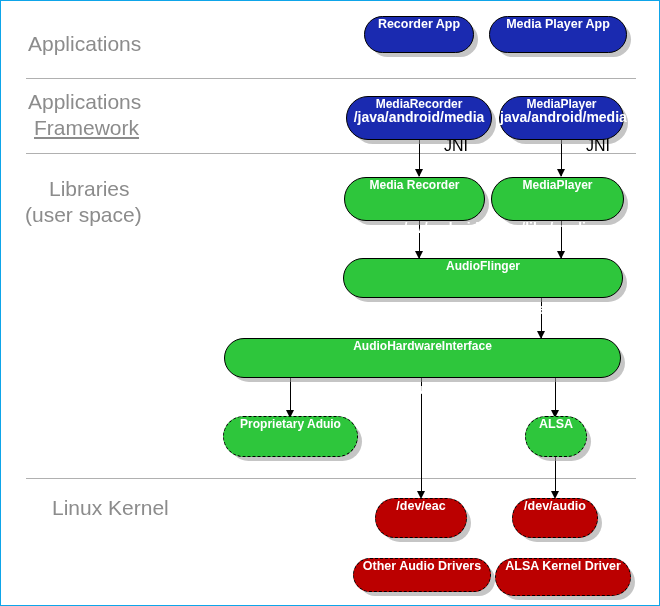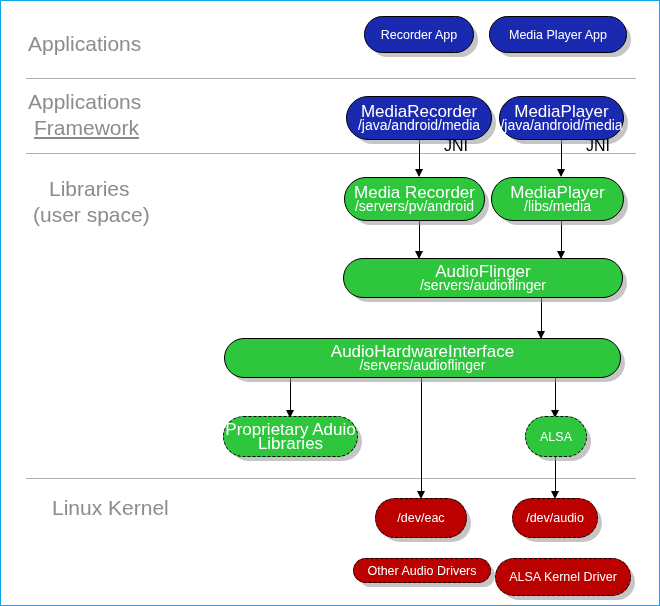--- a/index.html
+++ b/index.html
@@ -38,41 +38,42 @@
   }
 
   
   .node {
     position: absolute;
     box-sizing: border-box;
     border-radius: 999px;
     display: flex;
     flex-direction: column;
     align-items: center;
-    justify-content: center;
+    justify-content: flex-start;
     color: #ffffff;
     text-align: center;
     border: 1.4px solid #000000;
     box-shadow: 5px 5px 0 -1px rgba(150,150,150,0.55);
     z-index: 3;
+    font-weight: bold;
   }
   .node .t1 {
     font-size: 12.5px;
     line-height: 14px;
     white-space: nowrap;
   }
   .node .t2 {
     font-size: 14px;
     line-height: 12px;
     white-space: nowrap;
   }
-  .node.two-line .t1 { font-size: 17px; }
+  .node.two-line .t1 { font-size: 12px; }
 
   .blue  { background: #1a2ab0; }
-  .green { background: #2ec63c; }
+  .green { background: #2ec63c; gap: 30px; }
   .red   { background: #bb0000; }
   .dashed { border-style: dashed; border-width: 1.6px; }
 
   
   .vline {
     position: absolute;
     width: 1.4px;
     background: #000000;
     z-index: 1;
   }
@@ -102,21 +103,21 @@
   <div class="rule" style="top:77px;"></div>
   <div class="rule" style="top:152px;"></div>
   <div class="rule" style="top:477px;"></div>
 
   <div class="layer-label" style="left:27px; top:30px;">Applications</div>
 
   <div class="layer-label" style="left:27px; top:88px;">Applications</div>
   <div class="layer-label" style="left:33px; top:114px;text-decoration:underline;">Framework</div>
 
   <div class="layer-label" style="left:48px; top:175px;">Libraries</div>
-  <div class="layer-label" style="left:32px; top:201px;">(user space)</div>
+  <div class="layer-label" style="left:24px; top:201px;">(user space)</div>
 
   <div class="layer-label" style="left:27px; top:494px;margin-left:24px;">Linux Kernel</div>
 
   <div class="vline" style="left:418px; top:139px; height:36px;"></div>
   <div class="arrowhead" style="left:414px; top:168px;"></div>
   <div class="edge-label" style="left:408px; top:136px;">JNI</div>
 
   <div class="vline" style="left:560px; top:139px; height:36px;"></div>
   <div class="arrowhead" style="left:556px; top:168px;"></div>
   <div class="edge-label" style="left:550px; top:136px;">JNI</div>
@@ -190,21 +191,21 @@
   </div>
 
   <div class="node red dashed" style="left:511px; top:497px; width:86px; height:40px;">
     <span class="t1">/dev/audio</span>
   </div>
 
   <div class="node red dashed" style="left:374px; top:497px; width:92px; height:40px;">
     <span class="t1">/dev/eac</span>
   </div>
 
-  <div class="node red dashed" style="left:352px; top:557px; width:138px; height:25px;">
+  <div class="node red dashed" style="left:352px; top:557px; width:138px; height:34px;">
     <span class="t1">Other Audio Drivers</span>
   </div>
 
   <div class="node red dashed" style="left:494px; top:557px; width:136px; height:38px;">
     <span class="t1">ALSA Kernel Driver</span>
   </div>
 
 </div>
 
 </body></html>

